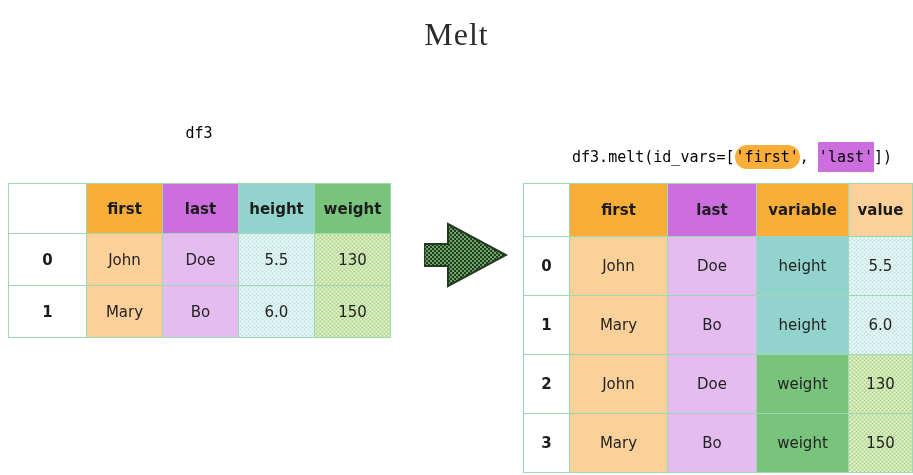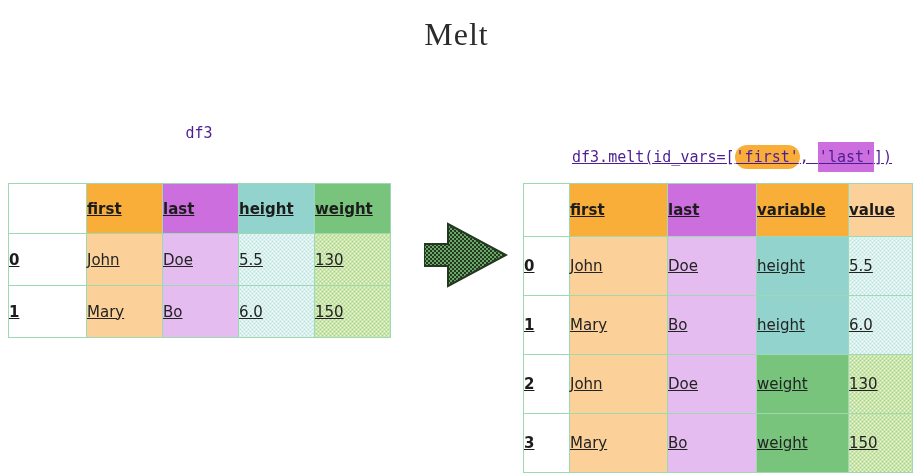--- a/index.html
+++ b/index.html
@@ -23,43 +23,43 @@
     font-weight: 400;
     color: #2b2b2b;
     letter-spacing: 1px;
   }
 
   
   .caption {
     position: absolute;
     font-family: "DejaVu Sans Mono", monospace;
     font-size: 15px;
-    color: #4c1d95;
+    color: #000000;
     white-space: pre;
   }
   .caption-left  { top: 124px; left: 8px; width: 382px; text-align: center; }
   .caption-right { top: 124px; left: 523px; width: 382px; text-align: center; }
 
-  .code-line { display: inline-block; white-space: pre; text-decoration: underline; }
+  .code-line { display: inline-block; white-space: pre; }
   .hl-orange  { background: #f9ae3a; padding: 3px 1px; border-radius: 12px; }
   .hl-magenta { background: #cc6ede; padding: 6px 1px; }
 
   
   .tbl {
     position: absolute;
     border-collapse: collapse;
     table-layout: fixed;
     font-size: 15px;
   }
   .tbl td {
     border: 1px solid #9ed9b4;
+    text-align: center;
     vertical-align: middle;
     color: #232323;
     padding: 0;
-    text-decoration: underline;
   }
   .tbl .hdr { font-weight: bold; color: #1c1c1c; font-size: 15px; }
   .tbl .idx { background: #ffffff; font-weight: bold; color: #1c1c1c; }
   .tbl .blank { background: #ffffff; }
 
   
   .c-orange   { background: #f9ae3a; }
   .c-magenta  { background: #cc6ede; }
   .c-teal     { background: #92d3ce; }
   .c-green    { background: #79c47d; }

